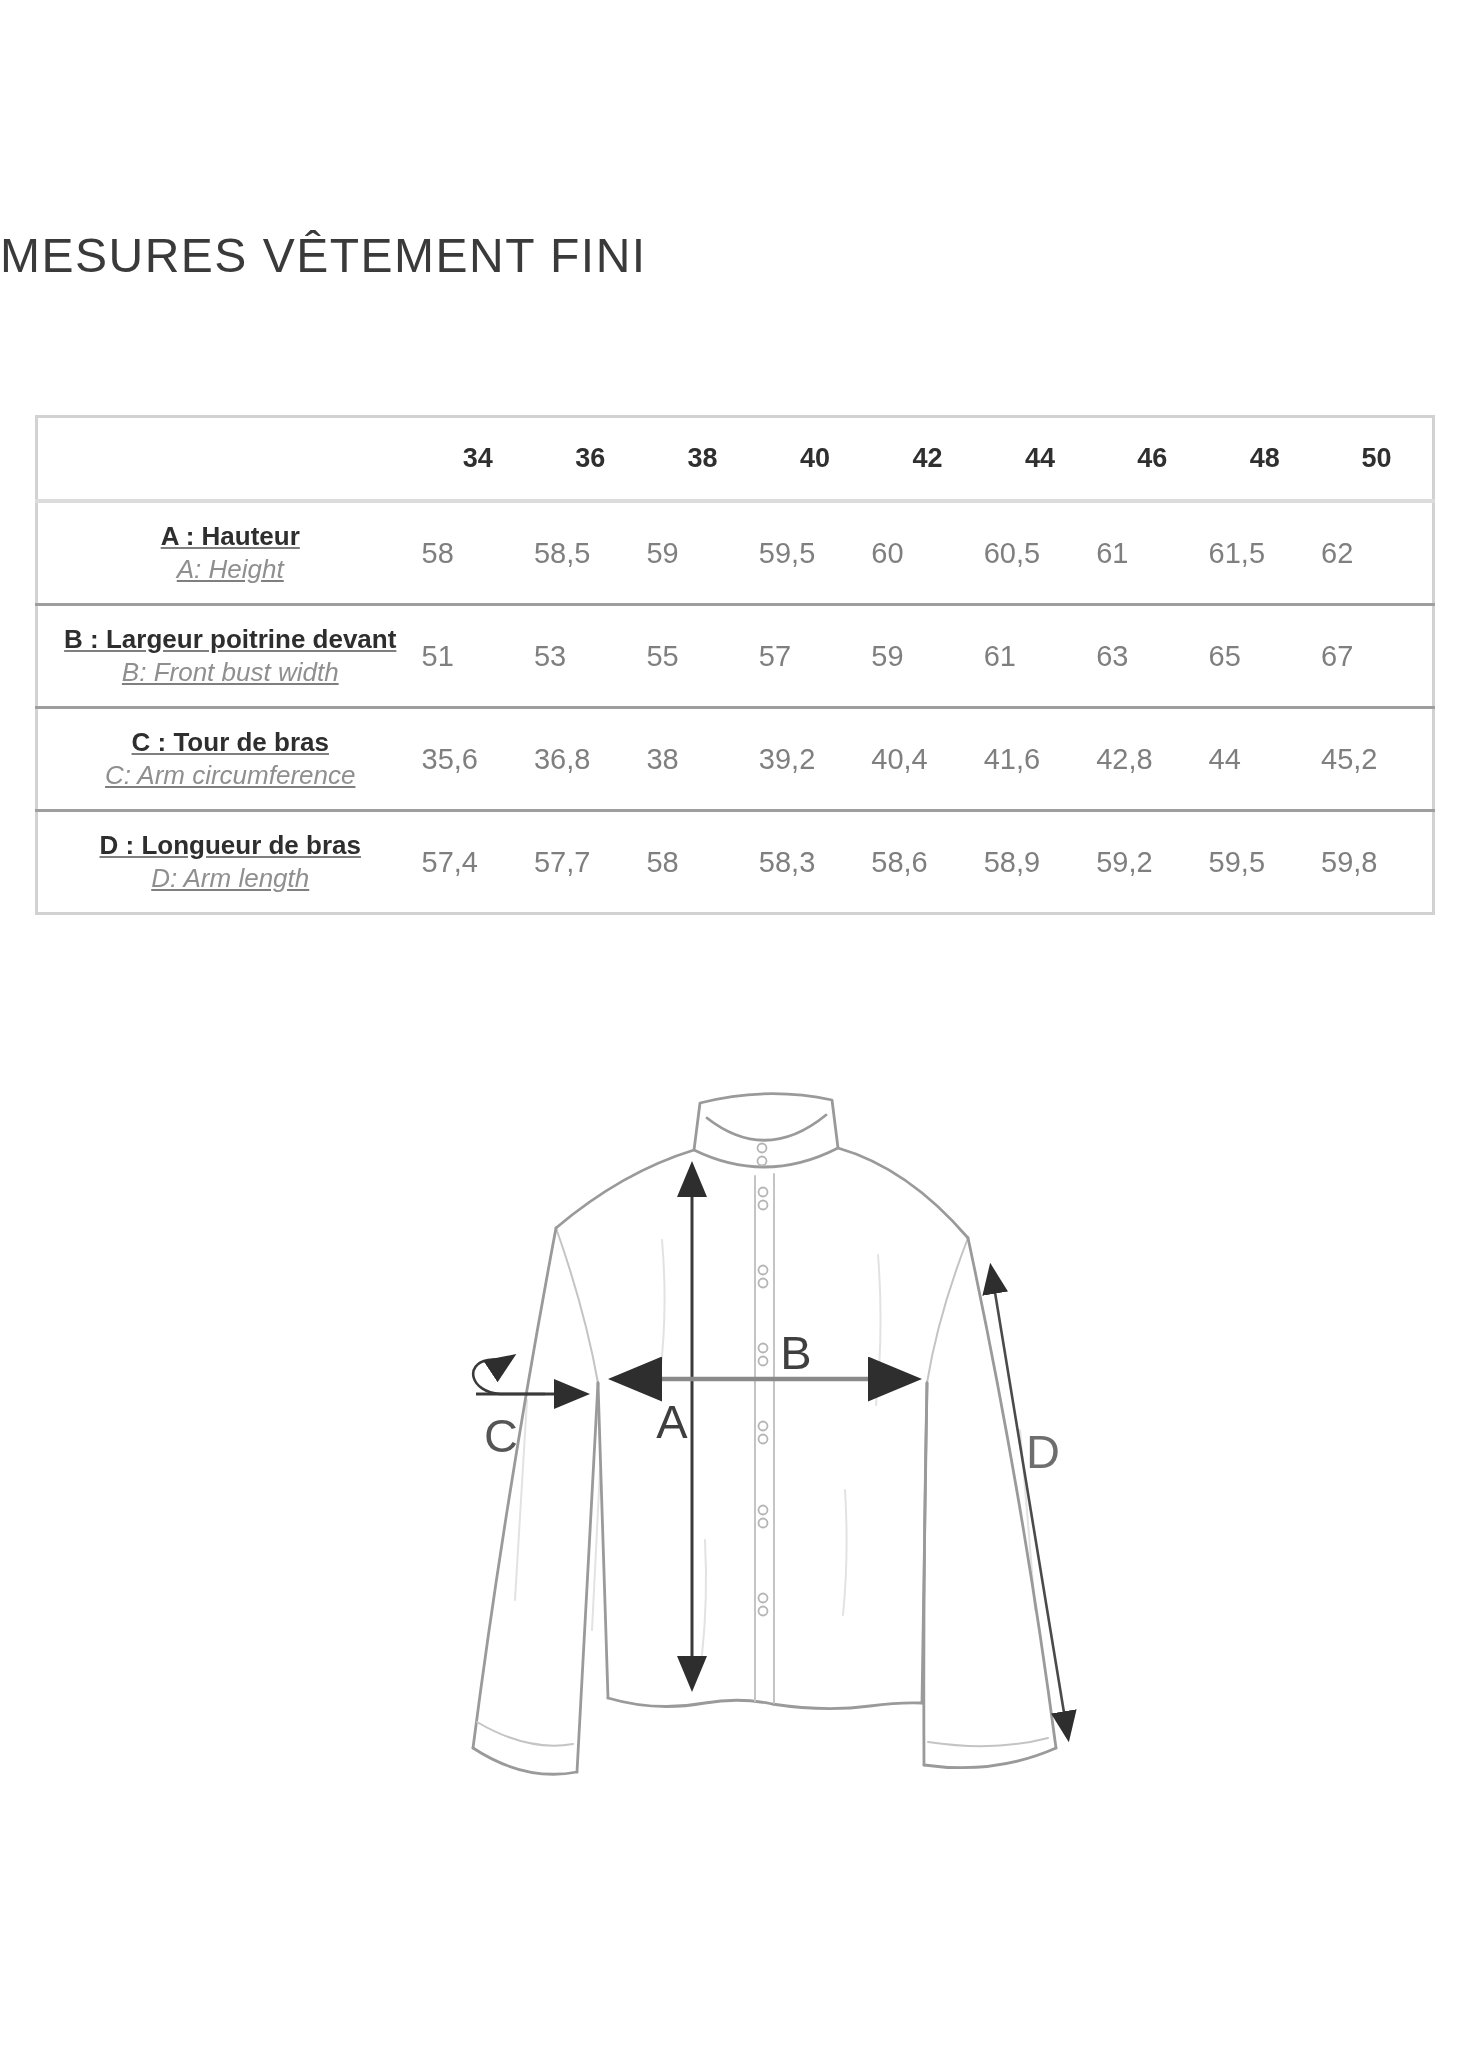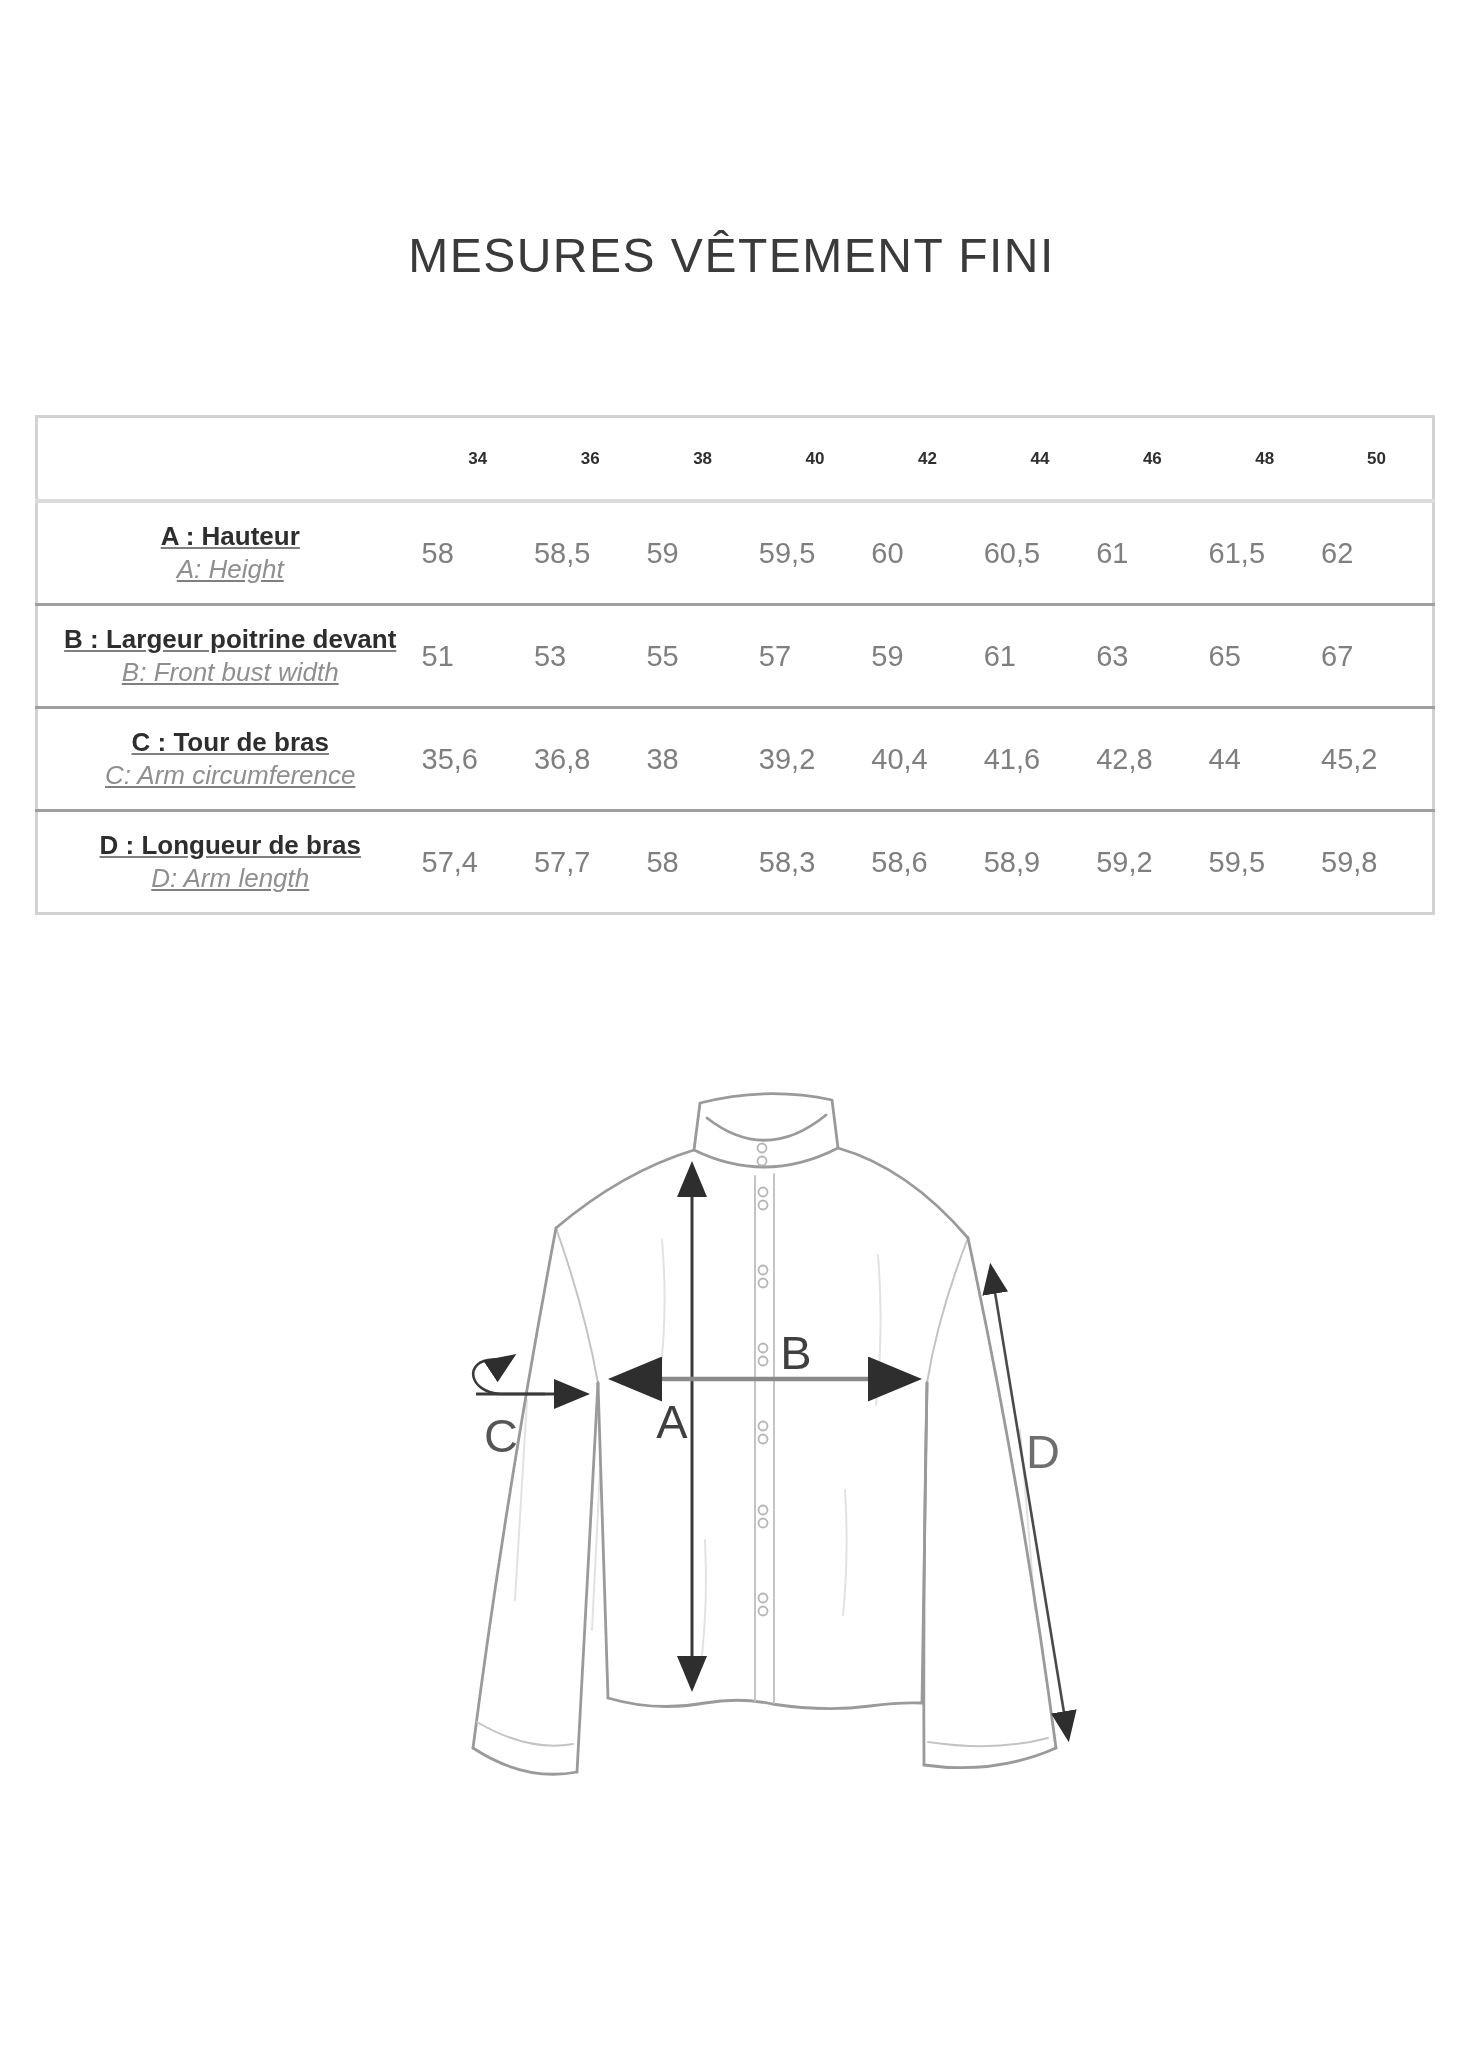--- a/index.html
+++ b/index.html
@@ -6,42 +6,41 @@
   #page{
     position:relative;
     width:1463px;height:2048px;
     background:#ffffff;
     font-family:"Liberation Sans", sans-serif;
     overflow:hidden;
   }
   
   .title{
     position:absolute;left:0;top:228px;width:1463px;
-    text-align:center;
     font-size:48px;font-weight:400;letter-spacing:1.5px;
     color:#3a3a3a;
   }
   .subtitle{
     position:absolute;left:0;top:297px;width:1463px;
     text-align:center;
     font-size:27px;font-style:italic;font-weight:400;letter-spacing:1px;
     color:#4a4a4a;
   }
   
   .size-table{
     position:absolute;left:35px;top:415px;
     width:1400px;
     border-collapse:collapse;
     table-layout:fixed;
     border:3px solid #d2d2d2;
   }
   .size-table col.lbl{width:385px;}
   .size-table th{
     height:79px;
-    font-size:17px;font-weight:700;color:#2f2f2f;
+    font-size:27px;font-weight:700;color:#2f2f2f;
     text-align:center;vertical-align:middle;
     border-bottom:4px solid #dcdcdc;
   }
   .size-table td{
     height:100px;
     font-size:29px;color:#7f7f7f;
     text-align:left;vertical-align:middle;
     padding:0;
   }
   .size-table tbody tr + tr td{border-top:3px solid #9e9e9e;}

